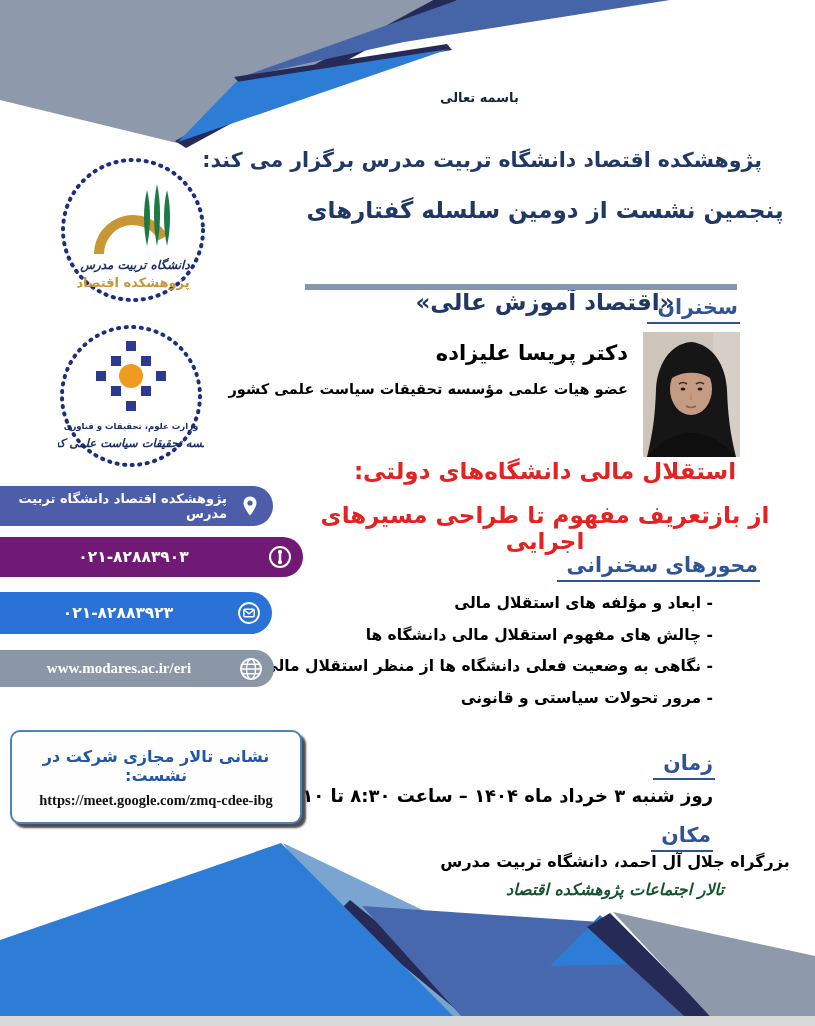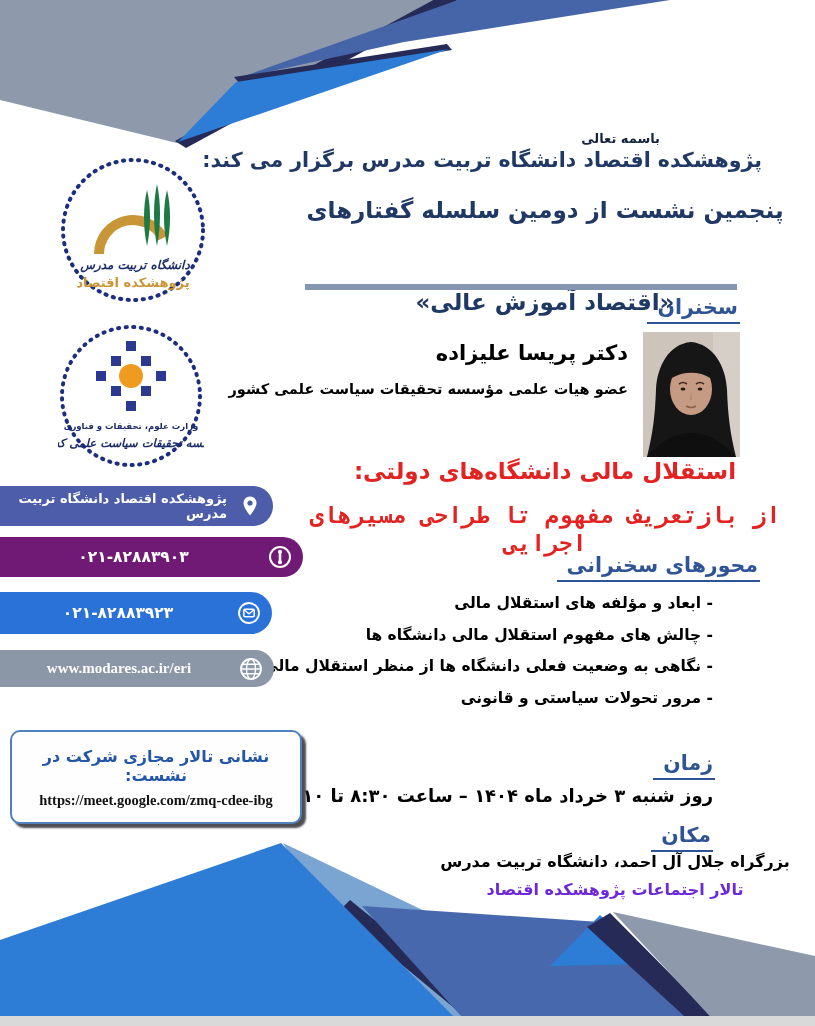--- a/index.html
+++ b/index.html
@@ -1,39 +1,39 @@
 <!DOCTYPE html>
 <html lang="fa"><head>
 <meta charset="utf-8">
 <style>
   html,body{margin:0;padding:0;background:#fff;}
   .poster{position:relative;width:815px;height:1026px;background:#fff;overflow:hidden;
           font-family:"DejaVu Sans",sans-serif;}
   .abs{position:absolute;}
   .fa{direction:rtl;}
   
-  .bismillah{left:440px;top:90px;width:220px;text-align:right;font-size:13px;font-weight:bold;color:#16243f;margin-top:41px;}
+  .bismillah{left:440px;top:90px;width:220px;text-align:left;font-size:13px;font-weight:bold;color:#16243f;}
   .organizer{right:53px;top:148px;font-size:20.5px;font-weight:bold;color:#1f3864;white-space:nowrap;}
   .series-intro{left:305px;top:197px;width:480px;text-align:center;font-size:23px;font-weight:bold;color:#1f3864;}
   .series-name{left:305px;top:245px;width:480px;text-align:center;font-size:23px;font-weight:bold;color:#1f3864;margin-top:44px;}
   .divider{left:305px;top:284px;width:432px;height:6px;background:#8496b0;}
   .sec-heading{font-size:20.5px;font-weight:bold;color:#2f5496;border-bottom:2px solid #2f5496;
                padding:0 2px 3px 10px;white-space:nowrap;}
   .h-speaker{right:75px;top:295px;}
   .h-topics{right:55px;top:553px;}
   .h-time{right:100px;top:751px;}
   .h-place{right:102px;top:823px;}
   .speaker-name{right:187px;top:341px;font-size:21px;font-weight:bold;color:#000;white-space:nowrap;}
   .speaker-aff{right:187px;top:381px;font-size:14.5px;font-weight:bold;color:#000;white-space:nowrap;}
   .red-title1{left:290px;top:458px;width:510px;text-align:center;font-size:23px;font-weight:bold;color:#e32222;}
-  .red-title2{left:290px;top:502px;width:510px;text-align:center;font-size:23px;font-weight:bold;color:#e32222;font-family:Liberation Mono, monospace;}
+  .red-title2{left:290px;top:502px;width:510px;text-align:center;font-size:23px;font-weight:bold;color:#e32222;}
   .topics-list{right:102px;top:588px;text-align:right;font-size:15.5px;font-weight:bold;color:#000;line-height:31.5px;white-space:nowrap;}
   .time-line{right:102px;top:785px;font-size:18px;font-weight:bold;color:#000;white-space:nowrap;}
   .place1{left:415px;top:852px;width:400px;text-align:center;font-size:16px;font-weight:bold;color:#000;}
-  .place2{left:415px;top:880px;width:400px;text-align:center;font-size:16px;font-weight:bold;color:#6d28d9;}
+  .place2{left:415px;top:880px;width:400px;text-align:center;font-size:16px;font-weight:bold;color:#14532d;font-style:italic;}
   
   .photo{left:643px;top:332px;width:97px;height:125px;}
   
   .pill{left:0;border-radius:0 21px 21px 0;color:#fff;}
   .pill .lbl{position:absolute;inset:0;display:flex;align-items:center;justify-content:center;
              padding-right:46px;padding-left:10px;font-weight:bold;}
   .pill .ic{position:absolute;right:11px;top:50%;transform:translateY(-50%);width:24px;height:24px;}
   .pill1{top:486px;width:273px;height:40px;background:#4d5da9;}
   .pill1 .lbl{font-size:13px;}
   .pill2{top:537px;width:303px;height:40px;background:#701a75;}

